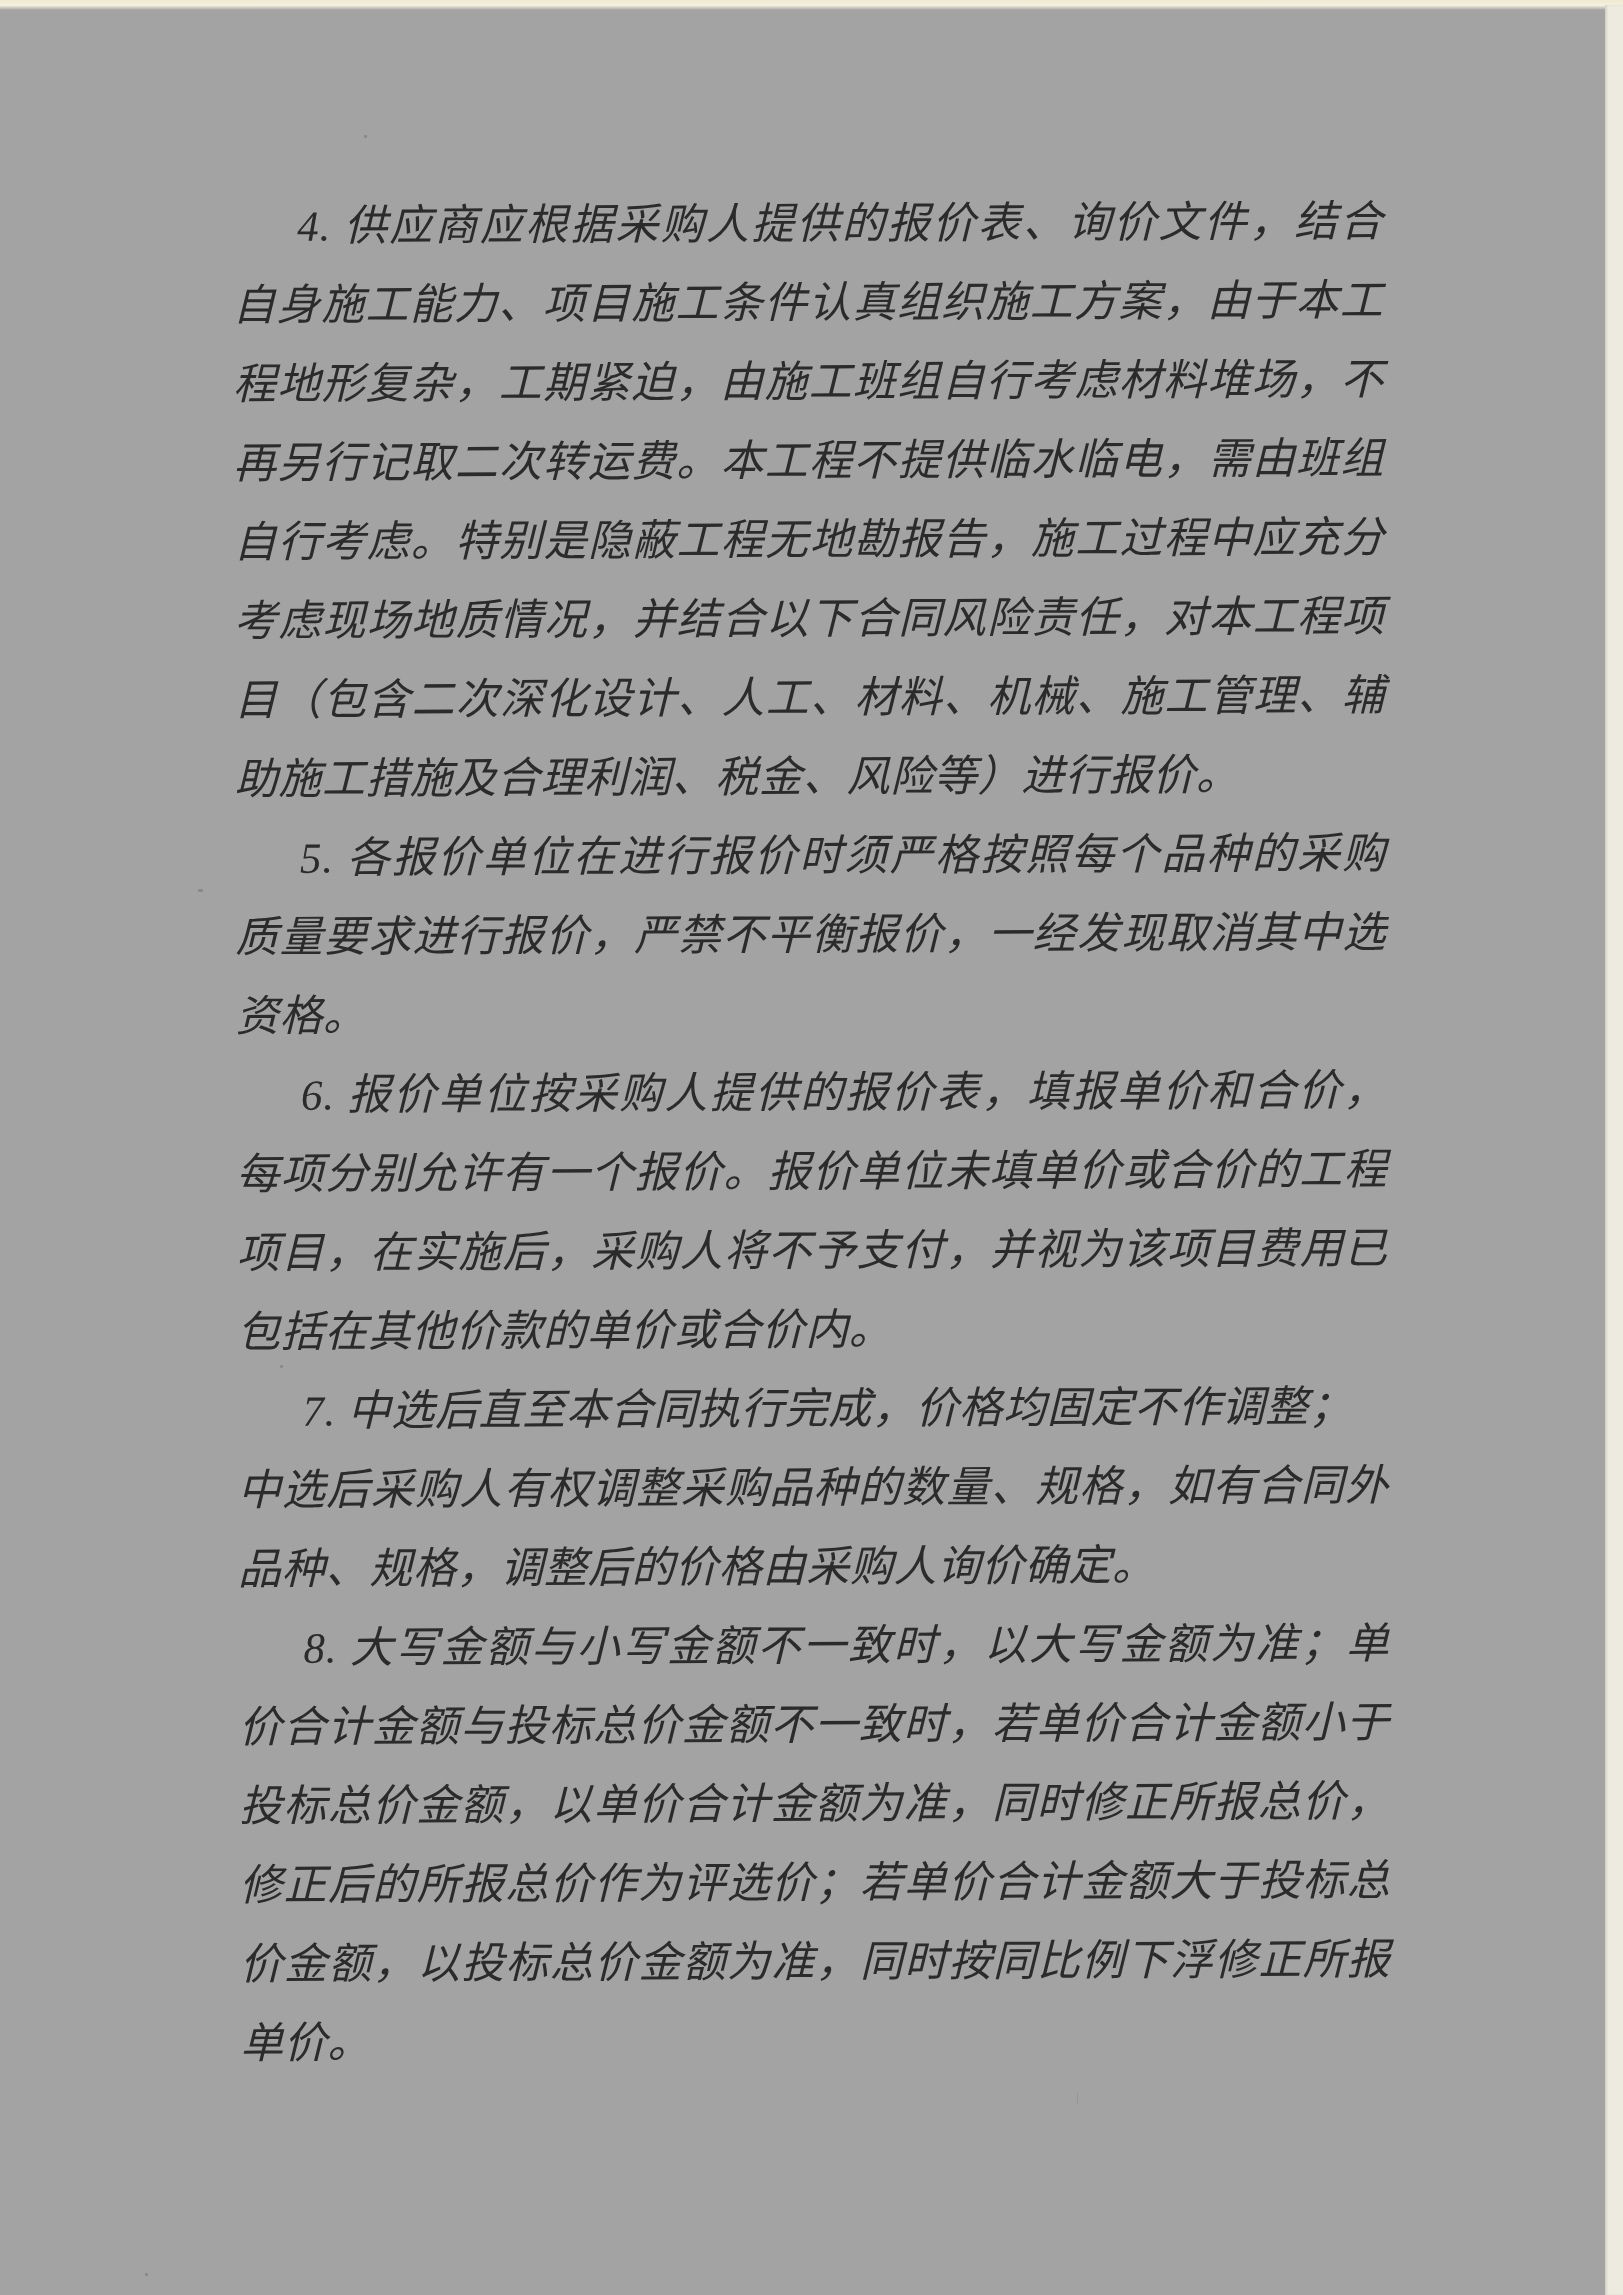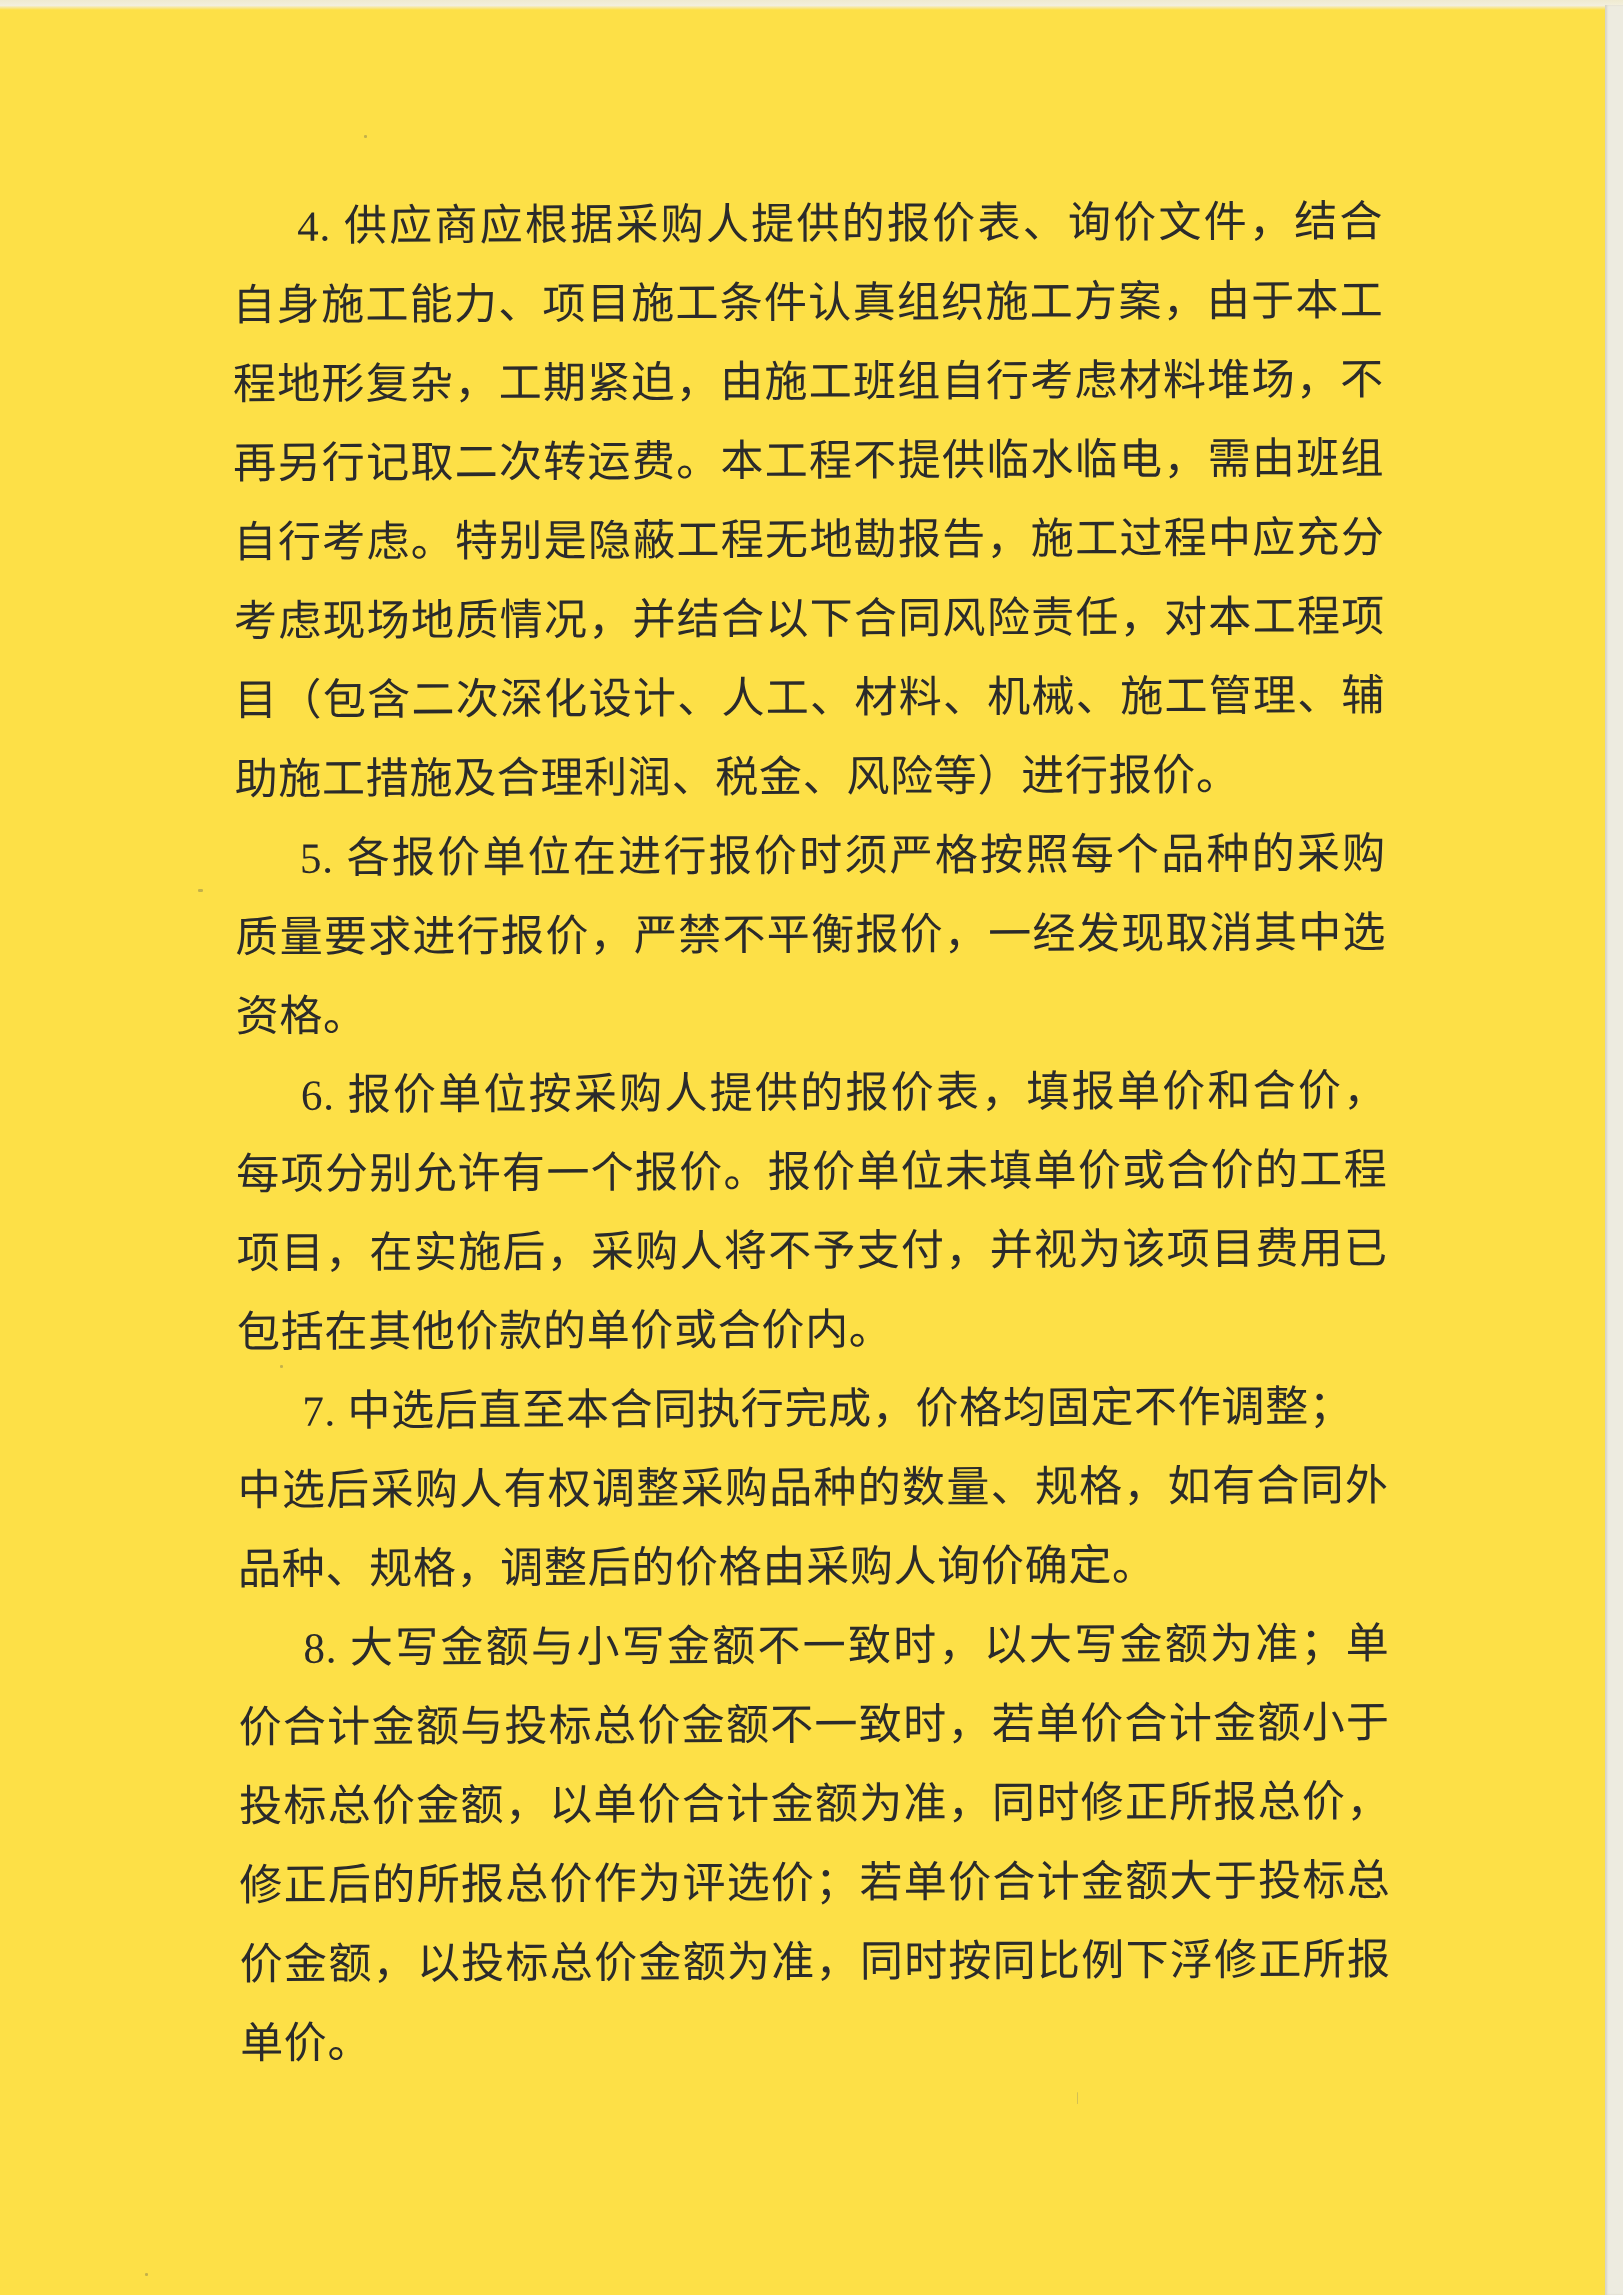--- a/index.html
+++ b/index.html
@@ -66,21 +66,21 @@
   }
   .s1 { left: 364px;  top: 135px;  width: 2.6px;  height: 2.6px;  }
   .s2 { left: 198px;  top: 889px; width: 5.2px;  height: 2.6px;  }
   .s3 { left: 280px;  top: 1365px; width: 2.6px;  height: 2.6px;  }
   .s4 { left: 1077px; top: 2092px; width: 1.3px;  height: 11.8px; background: rgba(120,118,108,0.30); }
   .s5 { left: 145px;  top: 2273px; width: 2.6px;  height: 2.6px;  }
 </style>
 </head>
 <body>
 
-<div class="page" style="background: #fde047;">
+<div class="page" style="background: #a3a3a3; font-style: italic;">
   <div class="edge-top"></div>
   <div class="edge-right" style="background: rgb(237, 235, 224);"></div>
 
   <div class="speck s1"></div>
   <div class="speck s2"></div>
   <div class="speck s3"></div>
   <div class="speck s4"></div>
   <div class="speck s5"></div>
 
   <div class="textblock" style="color: rgb(43, 43, 43);">

